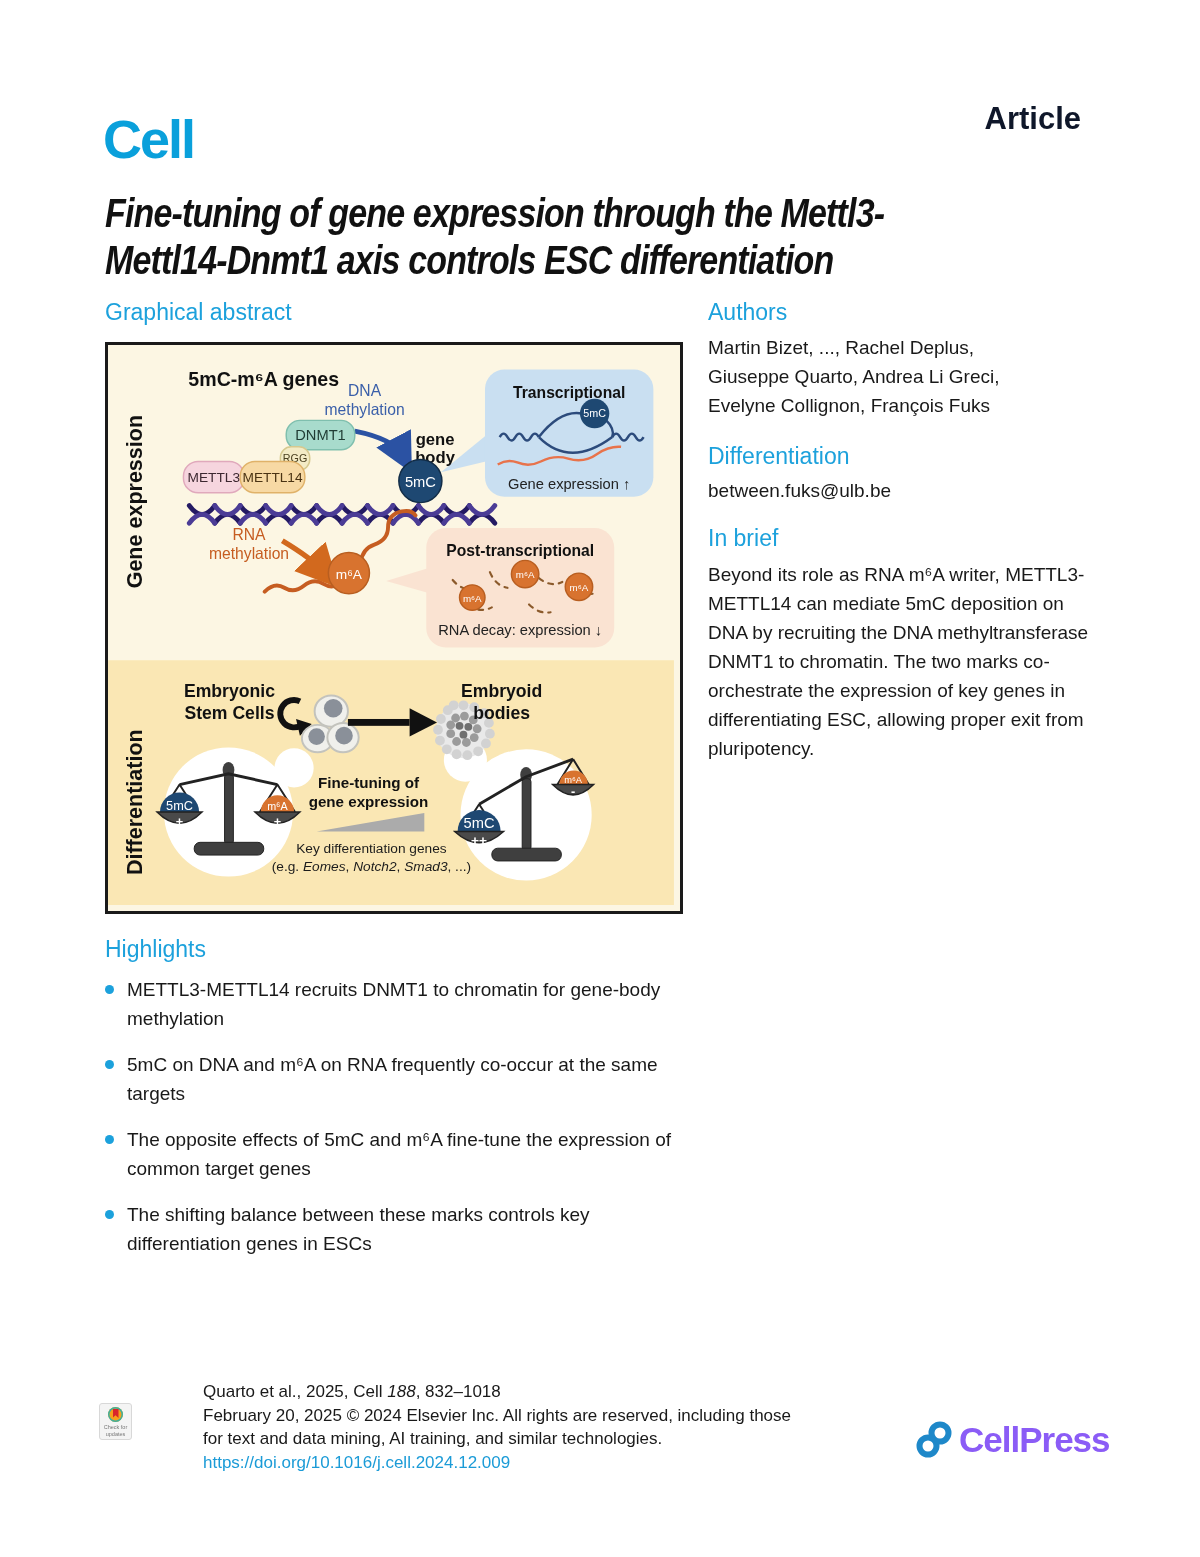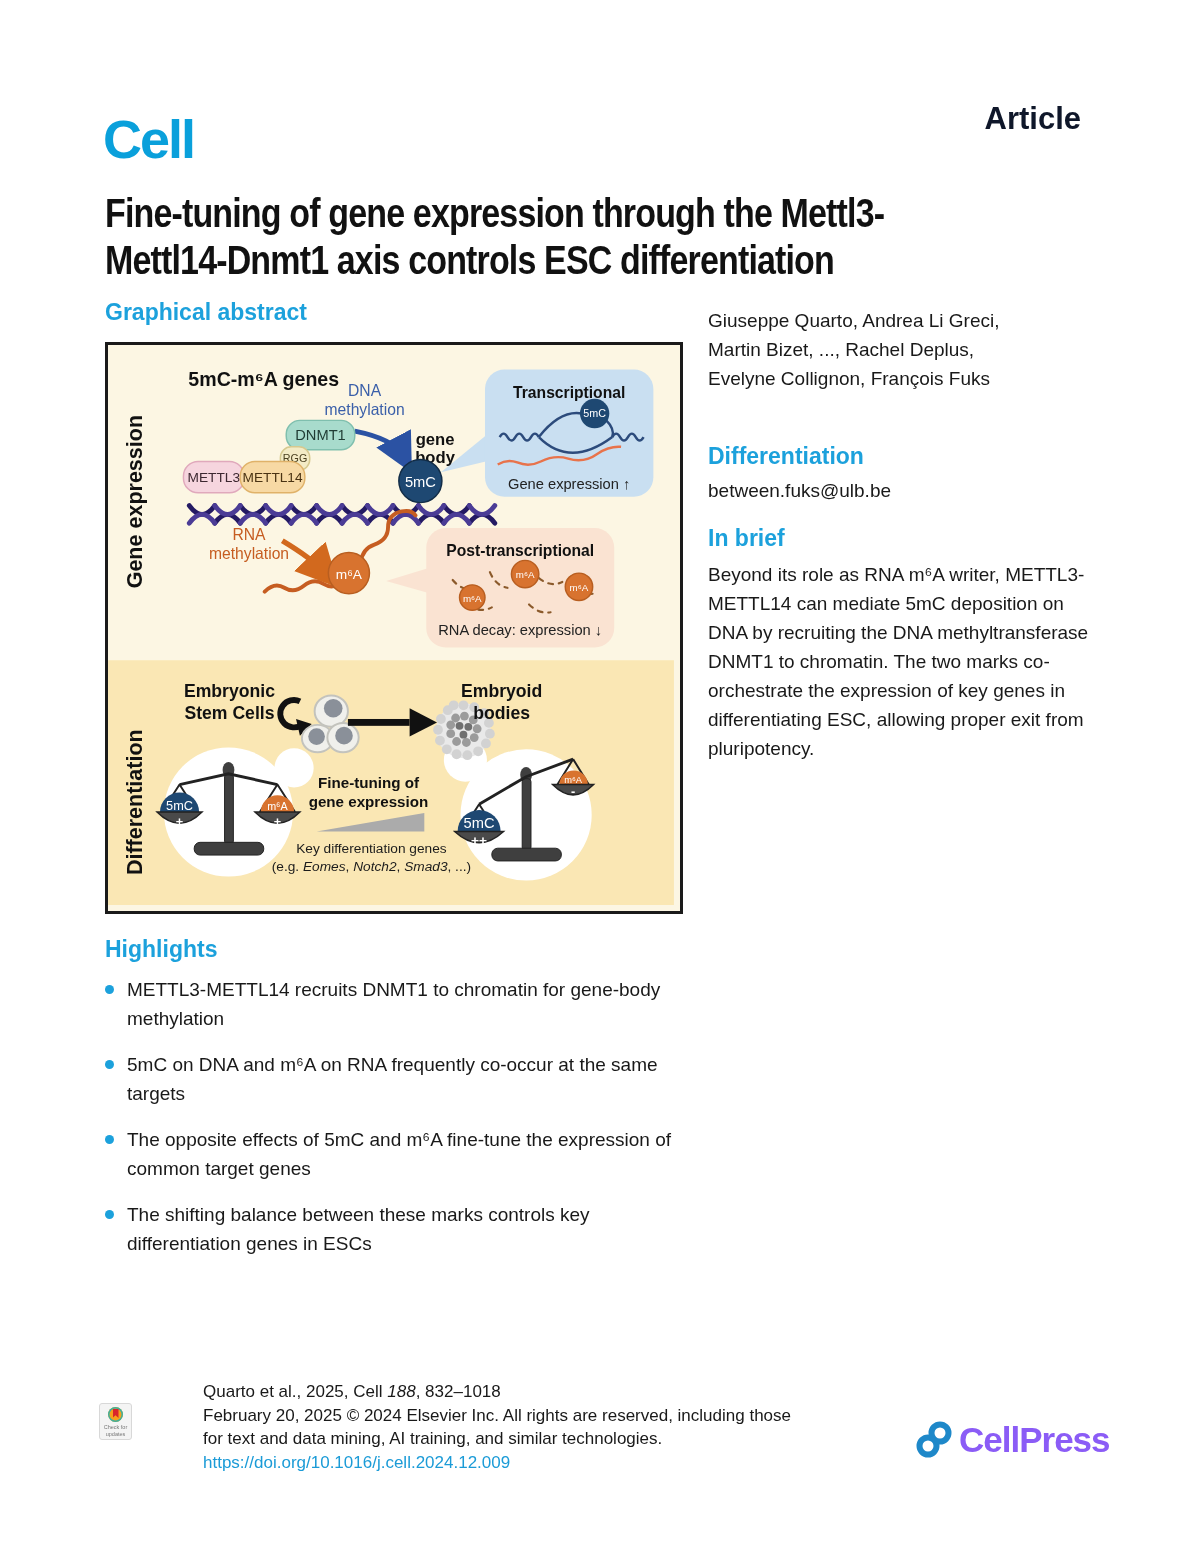--- a/index.html
+++ b/index.html
@@ -6,25 +6,25 @@
   body{
     width:1200px;height:1557px;background:#ffffff;position:relative;
     font-family:"Liberation Sans","DejaVu Sans",sans-serif;color:#191919;
     overflow:hidden;
   }
   .abs{position:absolute;}
   
   .cell-logo{left:103px;top:108px;font-size:54px;font-weight:bold;color:#0aa0db;letter-spacing:-2px;}
   .article-tag{top:101px;right:119px;font-size:31px;font-weight:bold;color:#0f172a;}
   
-  .title{left:105px;top:190px;}
+  .title{left:105px;top:190px;font-style:italic;}
   .title .tline{font-size:40px;font-weight:bold;color:#111;white-space:nowrap;
     transform:scaleX(0.85);transform-origin:0 0;letter-spacing:-1px;line-height:47px;}
   
-  .blue-heading{color:#1ca1dc;font-size:23px;font-weight:bold;}
+  .blue-heading{color:#1ca1dc;font-size:23px;font-weight:normal;}
   .body-text{font-size:19px;line-height:29px;color:#191919;}
   
   .ga-box{left:105px;top:342px;width:572px;height:566px;border:3px solid #1a1a1a;background:#fcf6e3;}
   .ga-box svg{display:block;}
   
   .right-col{left:708px;width:392px;}
   
   .hl-item{display:flex;gap:13px;margin-bottom:17px;}
   .hl-bullet{flex:0 0 9px;width:9px;height:9px;border-radius:50%;background:#1ca1dc;margin-top:10px;}
   .hl-text{width:560px;}
@@ -258,23 +258,24 @@
     <text x="379" y="511" text-anchor="middle" font-size="14" font-weight="bold" fill="#fff">++</text>
     <path d="M461,449 A14.5,14.5 0 0 1 490,449 Z" fill="#d8732f"></path>
     <path d="M454,449 Q475,470 496,449 Z" fill="#4a4a4a" stroke="#222" stroke-width="1.5"></path>
     <text x="475" y="447" text-anchor="middle" font-size="9.5" fill="#fff">m⁶A</text>
     <text x="475" y="461" text-anchor="middle" font-size="13" font-weight="bold" fill="#fff">-</text>
   </g>
 </svg>
 </div>
 
 <div class="abs right-col" style="top:299px;">
+  <div class="blue-heading">Authors</div>
   <div class="body-text" style="margin-top:7px;">
+    <div>Martin Bizet, ..., Rachel Deplus,</div>
     <div>Giuseppe Quarto, Andrea Li Greci,</div>
-    <div>Martin Bizet, ..., Rachel Deplus,</div>
     <div>Evelyne Collignon, François Fuks</div>
   </div>
 </div>
 
 <div class="abs right-col" style="top:443px;">
   <div class="blue-heading">Differentiation</div>
   <div class="body-text" style="margin-top:6px;">
     <span>between.fuks@ulb.be</span>
   </div>
 </div>

